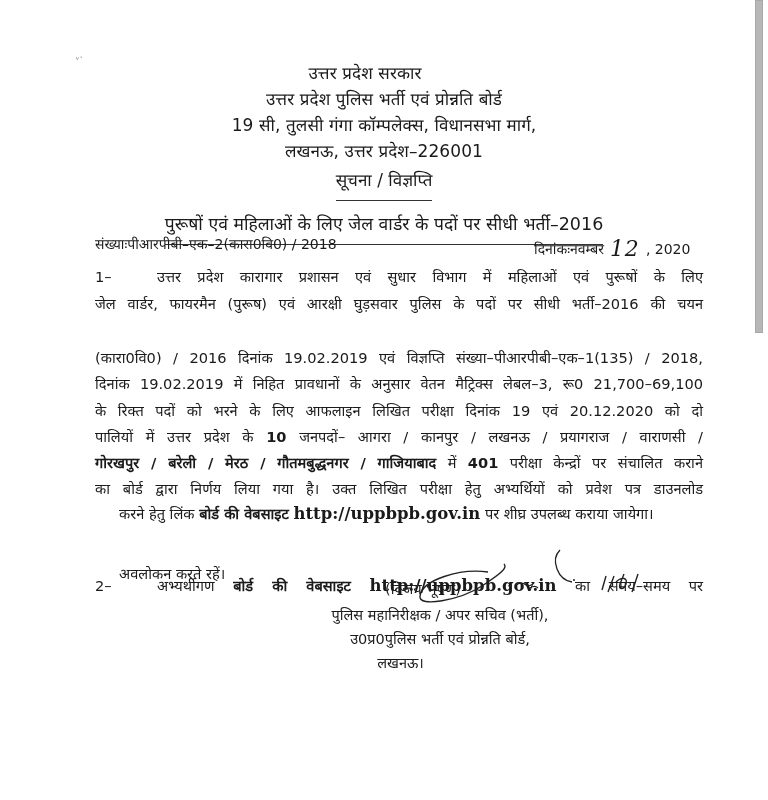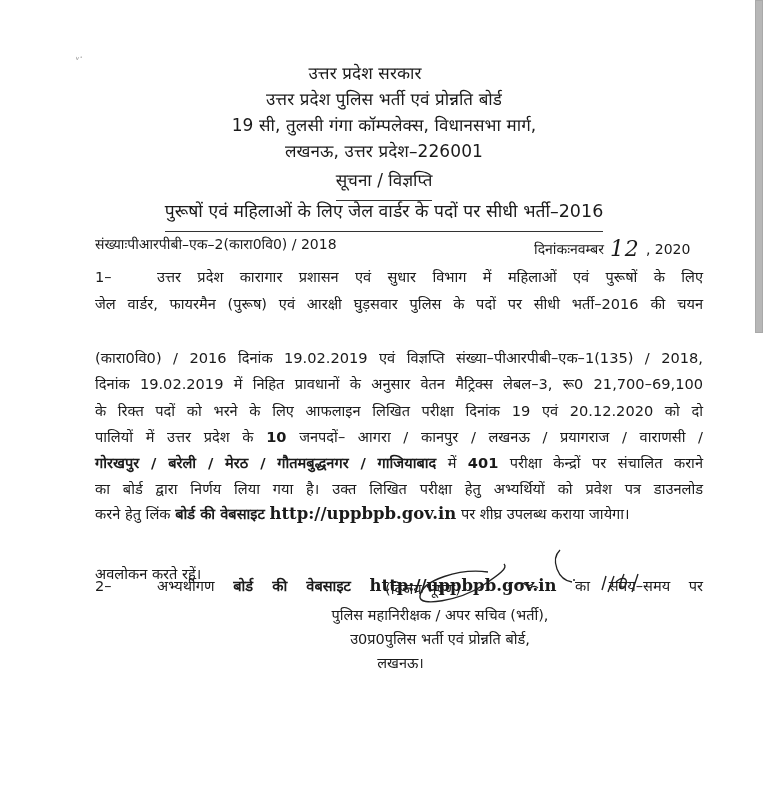--- a/index.html
+++ b/index.html
@@ -45,21 +45,21 @@
       left: 0; width: 768px; top: 168px;
       text-align: center;
       font-size: 17px;
     }
     .notice-title span, .subject span {
       border-bottom: 1.5px solid #333;
       padding-bottom: 10px;
     }
     .subject {
       position: absolute;
-      left: 0; width: 768px; top: 198px;
+      left: 0; width: 768px; top: 211px;
       text-align: center;
       font-size: 17.5px;
     }
     .ref-line {
       position: absolute;
       left: 95px; top: 234px;
       font-size: 14px;
     }
     .date-line {
       position: absolute;
@@ -80,20 +80,21 @@
       position: absolute;
       left: 95px;
       width: 608px;
       font-size: 14.6px;
       white-space: nowrap;
       text-align: justify;
       text-align-last: justify;
     }
     .body-line.last {
       text-align-last: left;
+      margin-left: 24px;
     }
     .num {
       display: inline-block;
       width: 62px;
       text-align-last: left;
     }
     .bold { font-weight: bold; }
     .url {
       font-family: "DejaVu Serif", "Liberation Serif", serif;
       font-weight: bold;

